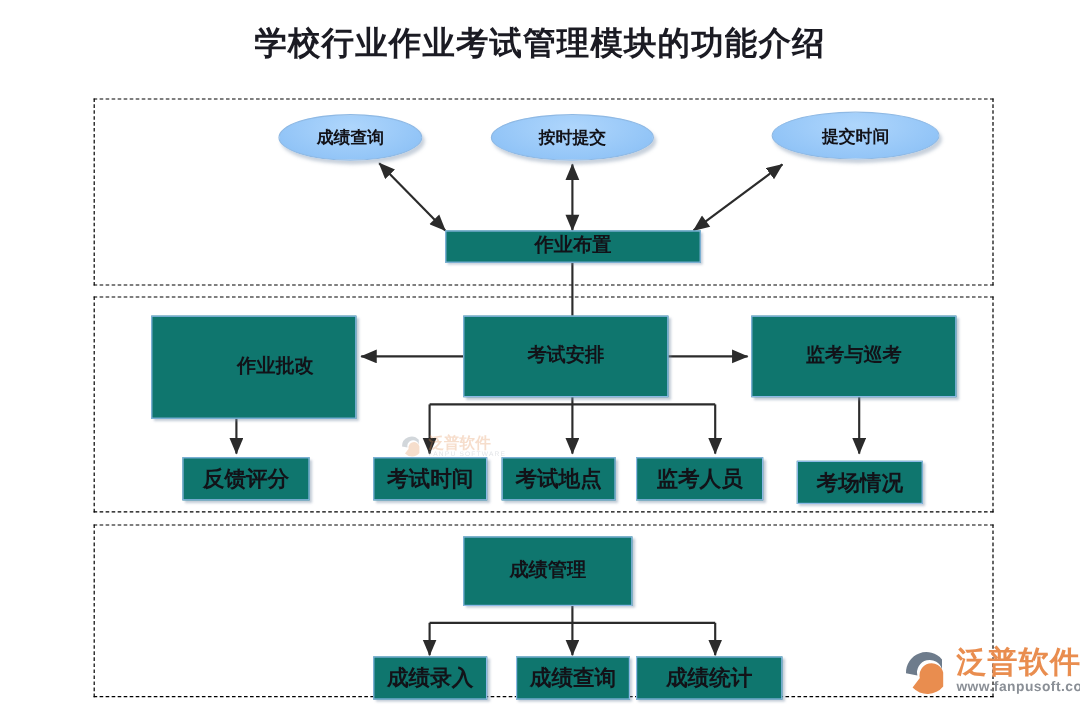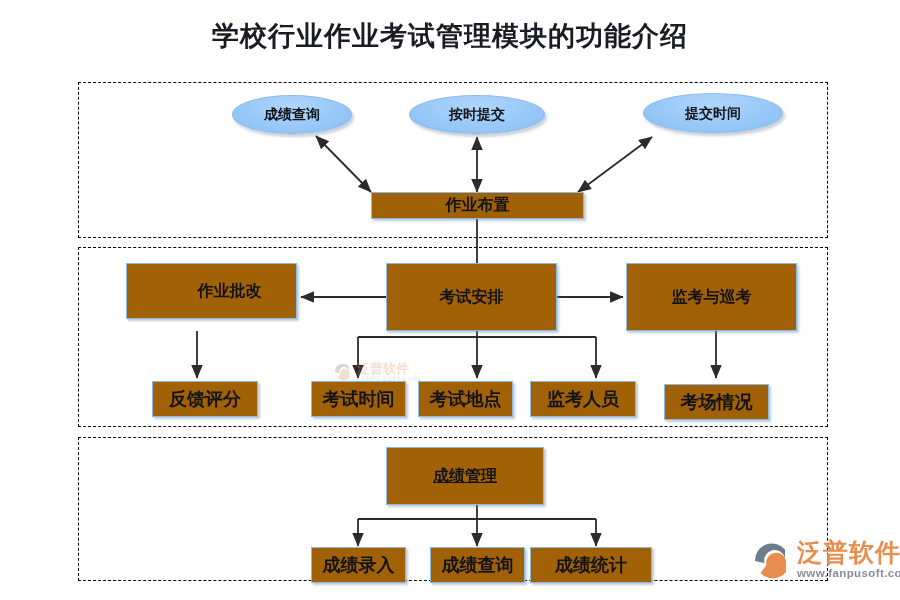--- a/index.html
+++ b/index.html
@@ -26,21 +26,21 @@
     position:absolute;
     border:1.6px dashed #000;
     box-sizing:border-box;
     background:transparent;
   }
 
   
   .node{
     position:absolute;
     box-sizing:border-box;
-    background:#a16207;
+    background:#0f766e;
     display:flex;align-items:center;justify-content:center;
     color:#121218;
     font-weight:bold;
     text-align:center;
     line-height:1.15;
   }
   .node.rect{
     border:1px solid #8BB9E6;
     box-shadow:2px 2px 2px rgba(120,140,165,.45);
   }
@@ -151,21 +151,21 @@
   </div>
 
   <div class="node ellipse mid" style="left:643px;top:93px;width:140px;height:40px;">
     <span>提交时间</span>
   </div>
 
   <div class="node rect big" style="left:371px;top:192px;width:213px;height:27px;">
     <span>作业布置</span>
   </div>
 
-  <div class="node rect big" style="left:126px;top:263px;width:171px;height:56px;padding-left:36px;">
+  <div class="node rect big" style="left:126px;top:263px;width:171px;height:86px;padding-left:36px;">
     <span>作业批改</span>
   </div>
 
   <div class="node rect big" style="left:386px;top:263px;width:171px;height:68px;">
     <span>考试安排</span>
   </div>
 
   <div class="node rect big" style="left:626px;top:263px;width:171px;height:68px;">
     <span>监考与巡考</span>
   </div>
@@ -183,21 +183,21 @@
   </div>
 
   <div class="node rect small" style="left:530px;top:381px;width:106px;height:36px;">
     <span>监考人员</span>
   </div>
 
   <div class="node rect small" style="left:664px;top:384px;width:105px;height:36px;">
     <span>考场情况</span>
   </div>
 
-  <div class="node rect big" style="left:386px;top:447px;width:158px;height:58px;text-decoration:underline;">
+  <div class="node rect big" style="left:386px;top:447px;width:141px;height:58px;">
     <span>成绩管理</span>
   </div>
 
   <div class="node rect small" style="left:311px;top:547px;width:95px;height:36px;">
     <span>成绩录入</span>
   </div>
 
   <div class="node rect small" style="left:418px;top:547px;width:95px;height:36px;margin-left:12px;">
     <span>成绩查询</span>
   </div>

